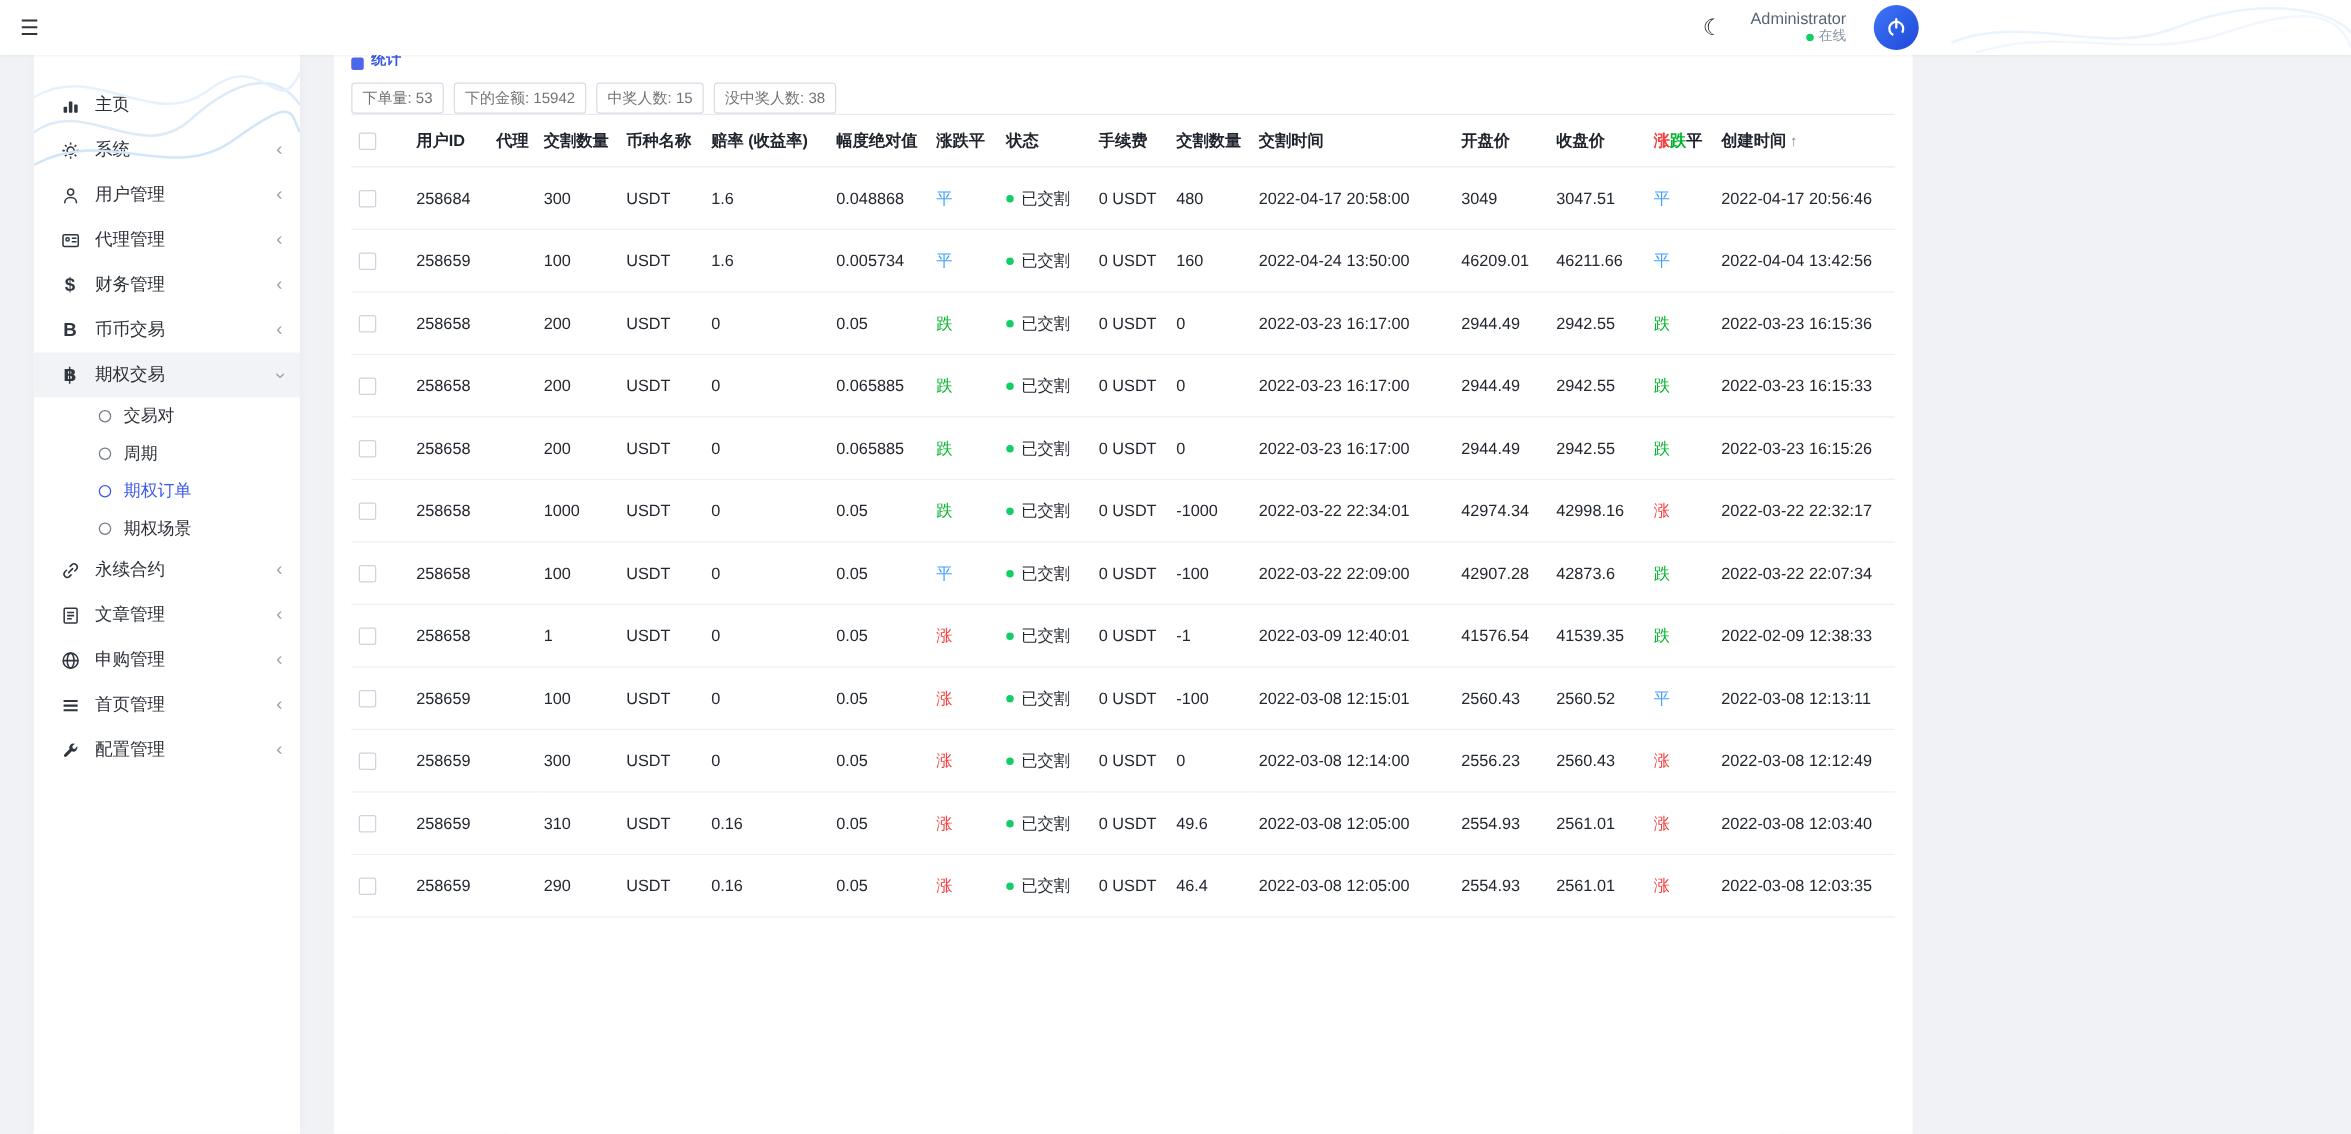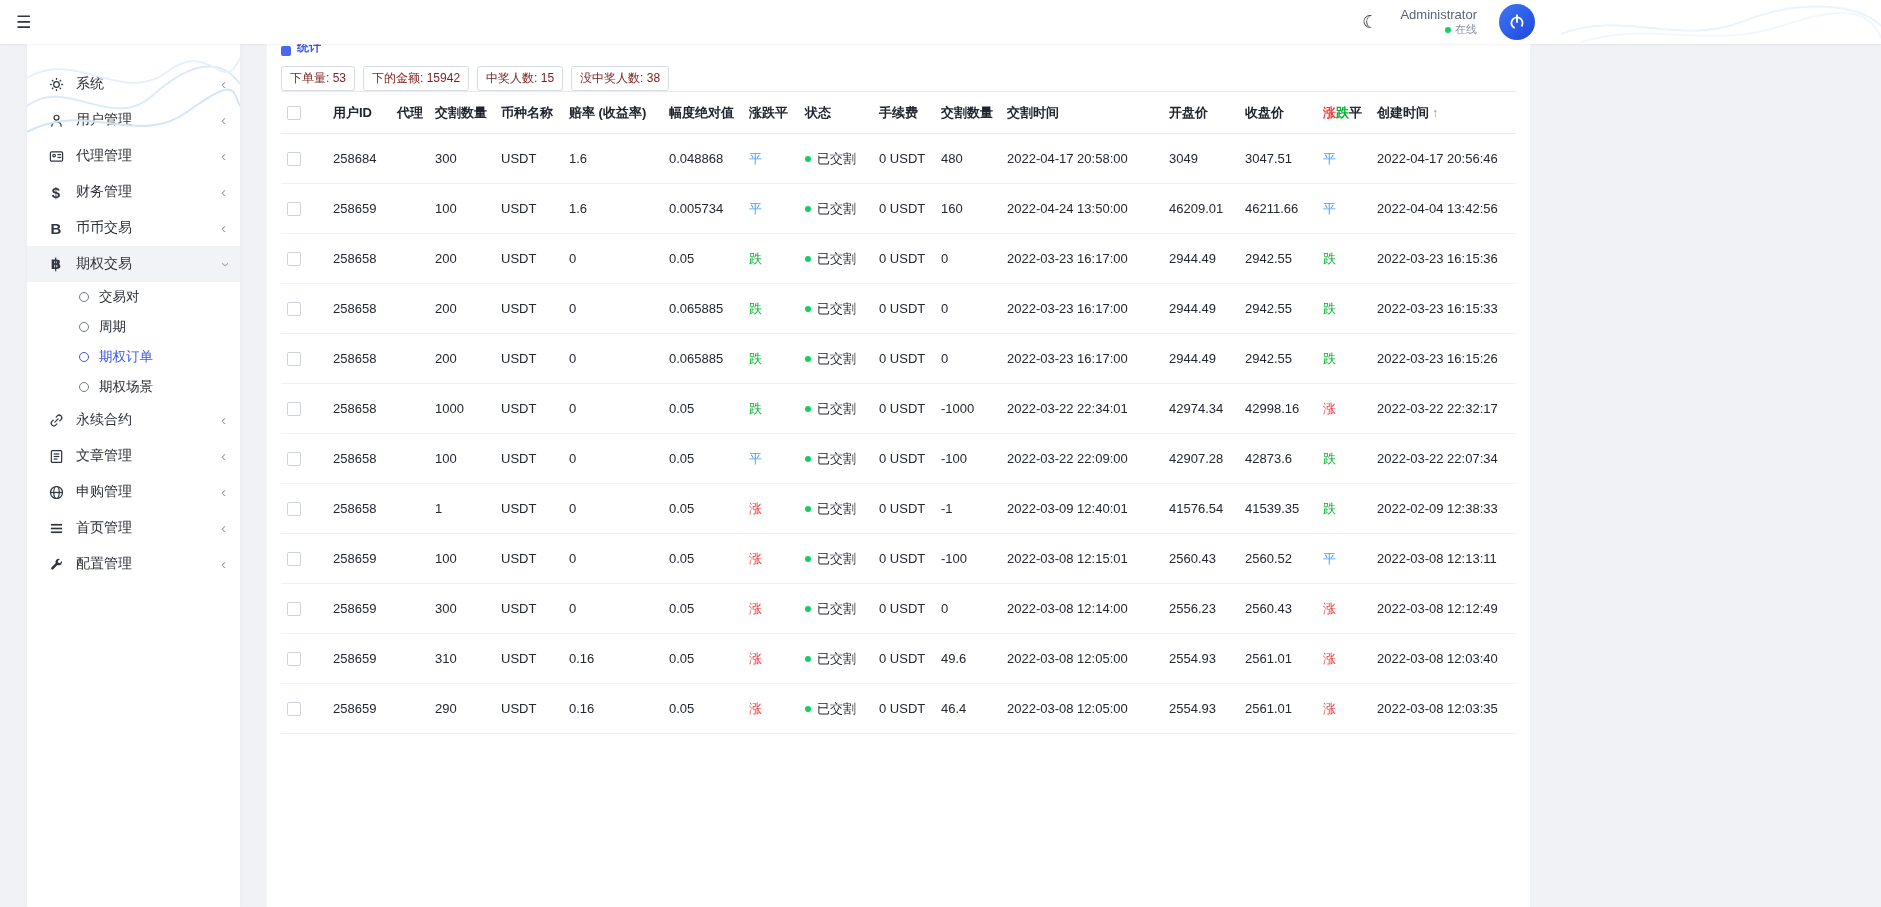--- a/index.html
+++ b/index.html
@@ -42,21 +42,21 @@
   .sub-item.active{color:var(--accent)}
   .sub-item.active .sub-bullet{border-color:var(--accent)}
 
   
   .main{position:absolute;left:267px;top:44px;width:1263px;bottom:0;background:#fff;
     overflow:hidden;padding:0 14px}
   .stats-head{display:flex;align-items:flex-end;gap:6px;color:var(--accent);font-size:12px;
     margin-top:-7px;padding-top:2px;font-weight:700}
   .stats-mini{width:10px;height:10px;border-radius:2px;background:var(--accent);opacity:.9;flex:none}
   .pills{display:flex;gap:8px;margin-top:10px}
-  .pill{border:1px solid #d8dce5;border-radius:3px;padding:3px 8px;font-size:12px;color:#7f1d1d;background:#fff}
+  .pill{border:1px solid #d8dce5;border-radius:3px;padding:3px 8px;font-size:12px;color:#737373;background:#fff}
 
   table{width:100%;border-collapse:collapse;table-layout:fixed;}
   thead th{height:42px;border-top:1px solid #e9ebef;border-bottom:1px solid #e9ebef;font-size:13px;
     font-weight:700;color:#20242c;text-align:left;padding:0 6px;white-space:nowrap;overflow:hidden}
   tbody td{height:50px;border-bottom:1px solid #eef0f3;font-size:13px;color:#23272f;
     padding:0 6px;white-space:nowrap;overflow:hidden}
   .cb{display:inline-block;width:14px;height:14px;border:1px solid #cfd3dc;border-radius:2px;
     background:#fff;vertical-align:middle;cursor:pointer}
   .dot{display:inline-block;width:6px;height:6px;border-radius:50%;background:var(--dot);
     margin-right:6px;vertical-align:1px}
@@ -92,20 +92,32 @@
   </div>
 </div>
 
 <div class="sidebar">
   <svg class="side-waves" width="213" height="110" viewBox="0 0 213 110">
     <path d="M0 66 C40 36 85 92 125 56 S195 18 213 44" stroke="#dcebf8" stroke-width="2" fill="none"></path>
     <path d="M0 38 C50 8 95 66 140 32 S195 58 213 18" stroke="#e6f1fb" stroke-width="2" fill="none"></path>
     <path d="M0 92 C60 60 110 108 160 72 S205 50 213 66" stroke="#d3e6f7" stroke-width="2" fill="none"></path>
   </svg>
   <div class="nav">
+      <div class="nav-item">
+        <span class="nav-icon">
+          <svg width="15" height="15" viewBox="0 0 16 16">
+            <g fill="currentColor">
+              <rect x="2" y="9" width="3" height="5" rx=".5"></rect>
+              <rect x="6.5" y="4.5" width="3" height="9.5" rx=".5"></rect>
+              <rect x="11" y="7" width="3" height="7" rx=".5"></rect>
+            </g>
+          </svg>
+        </span>
+        <span class="nav-label">主页</span>
+      </div>
       <div class="nav-item">
         <span class="nav-icon">
           <svg width="15" height="15" viewBox="0 0 16 16">
             <circle cx="8" cy="8" r="3" fill="none" stroke="currentColor" stroke-width="1.3" stroke-linecap="round"></circle>
             <g stroke="currentColor" stroke-width="1.3">
               <line x1="8" y1="1" x2="8" y2="3"></line>
               <line x1="8" y1="13" x2="8" y2="15"></line>
               <line x1="1" y1="8" x2="3" y2="8"></line>
               <line x1="13" y1="8" x2="15" y2="8"></line>
               <line x1="3.2" y1="3.2" x2="4.6" y2="4.6"></line>

